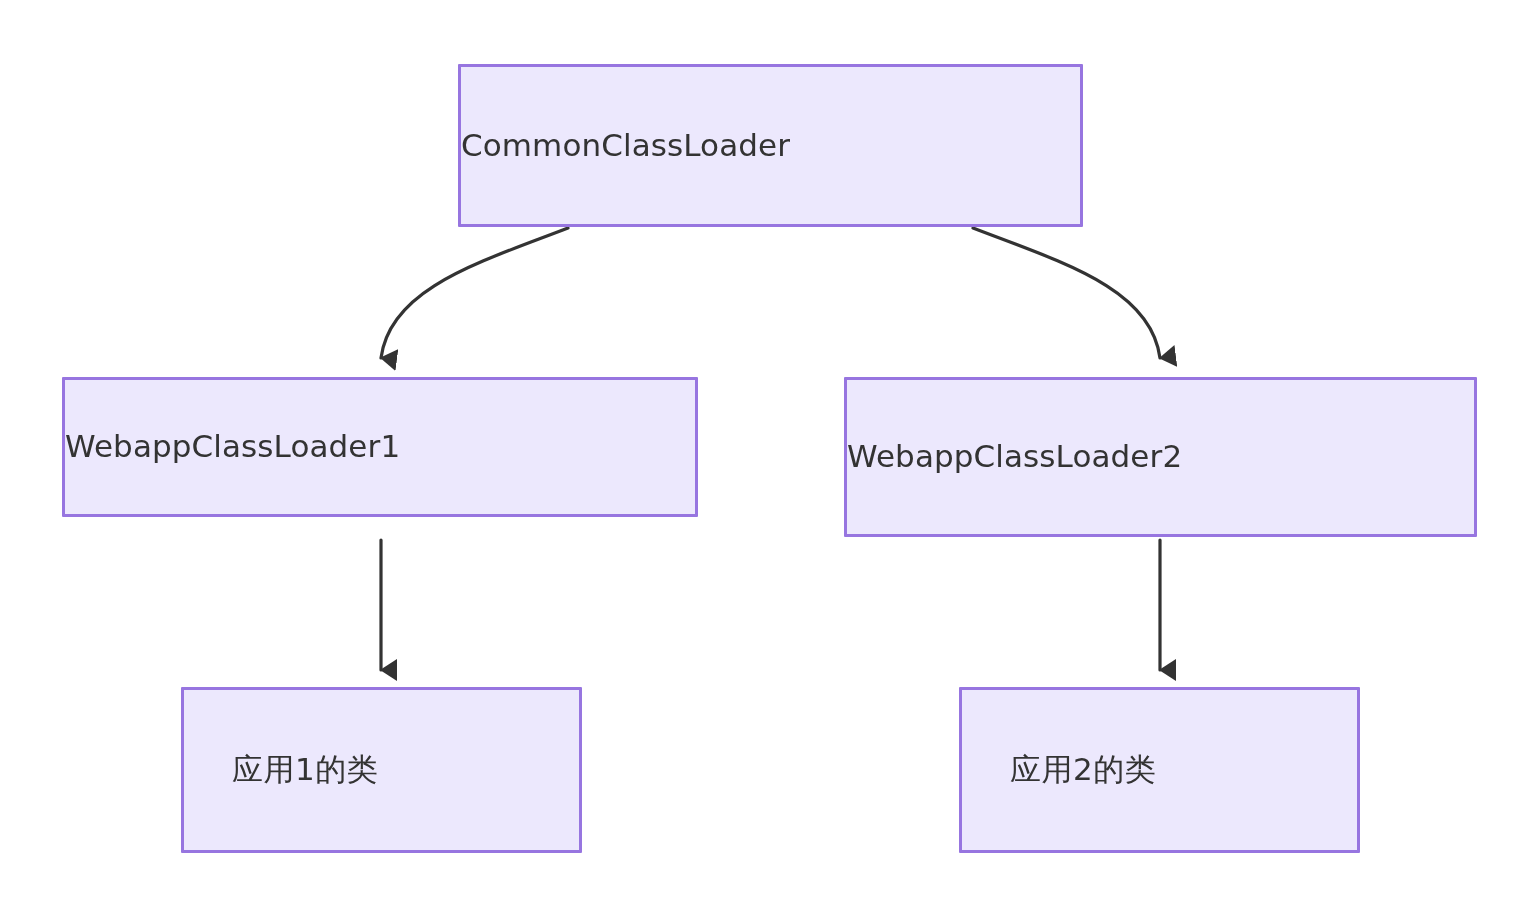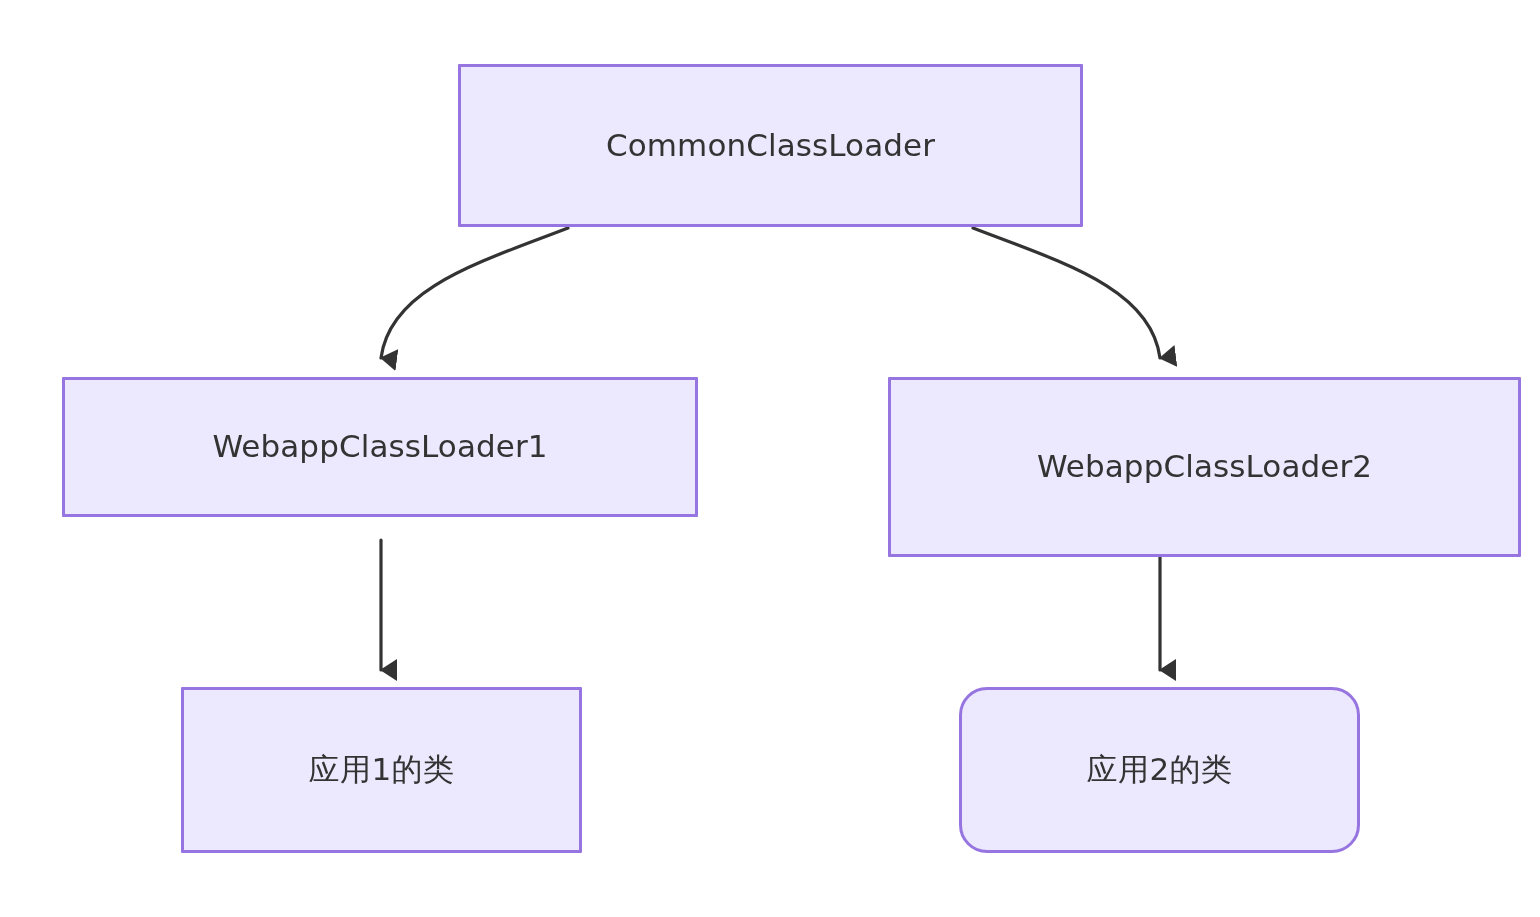--- a/index.html
+++ b/index.html
@@ -27,69 +27,68 @@
     pointer-events: none;
   }
   .node {
     position: absolute;
     box-sizing: border-box;
     background: #ECE8FD;
     border: 3px solid #9775E0;
     border-radius: 1px;
     display: flex;
     align-items: center;
-    justify-content: center;
     color: #333333;
     z-index: 2;
   }
   .node-label {
     font-size: 31px;
     line-height: 1.2;
     font-weight: 400;
     color: #333333;
     letter-spacing: 0.1px;
     white-space: nowrap;
     text-align: center;
   }
   .node-label.cjk {
     font-size: 31px;
     letter-spacing: 0.5px;
+    margin-left: 48px;
   }
 
   
   #node-common {
     left: 458px;
     top: 64px;
     width: 625px;
     height: 163px;
   }
   #node-webapp1 {
     left: 62px;
     top: 377px;
     width: 636px;
     height: 140px;
   }
   #node-webapp2 {
-    left: 888px;
+    left: 844px;
     top: 377px;
     width: 633px;
-    height: 180px;
+    height: 160px;
   }
   #node-app1 {
     left: 181px;
     top: 687px;
     width: 401px;
     height: 166px;
   }
   #node-app2 {
     left: 959px;
     top: 687px;
     width: 401px;
     height: 166px;
-    border-radius: 28px;
   }
 </style>
 </head>
 <body>
 
 <div id="canvas">
 
   <svg id="edges" viewBox="0 0 1540 917" xmlns="http://www.w3.org/2000/svg">
     <defs>
       <marker id="arrowhead" markerWidth="10" markerHeight="8" refX="5.2" refY="4" orient="auto" markerUnits="userSpaceOnUse">

